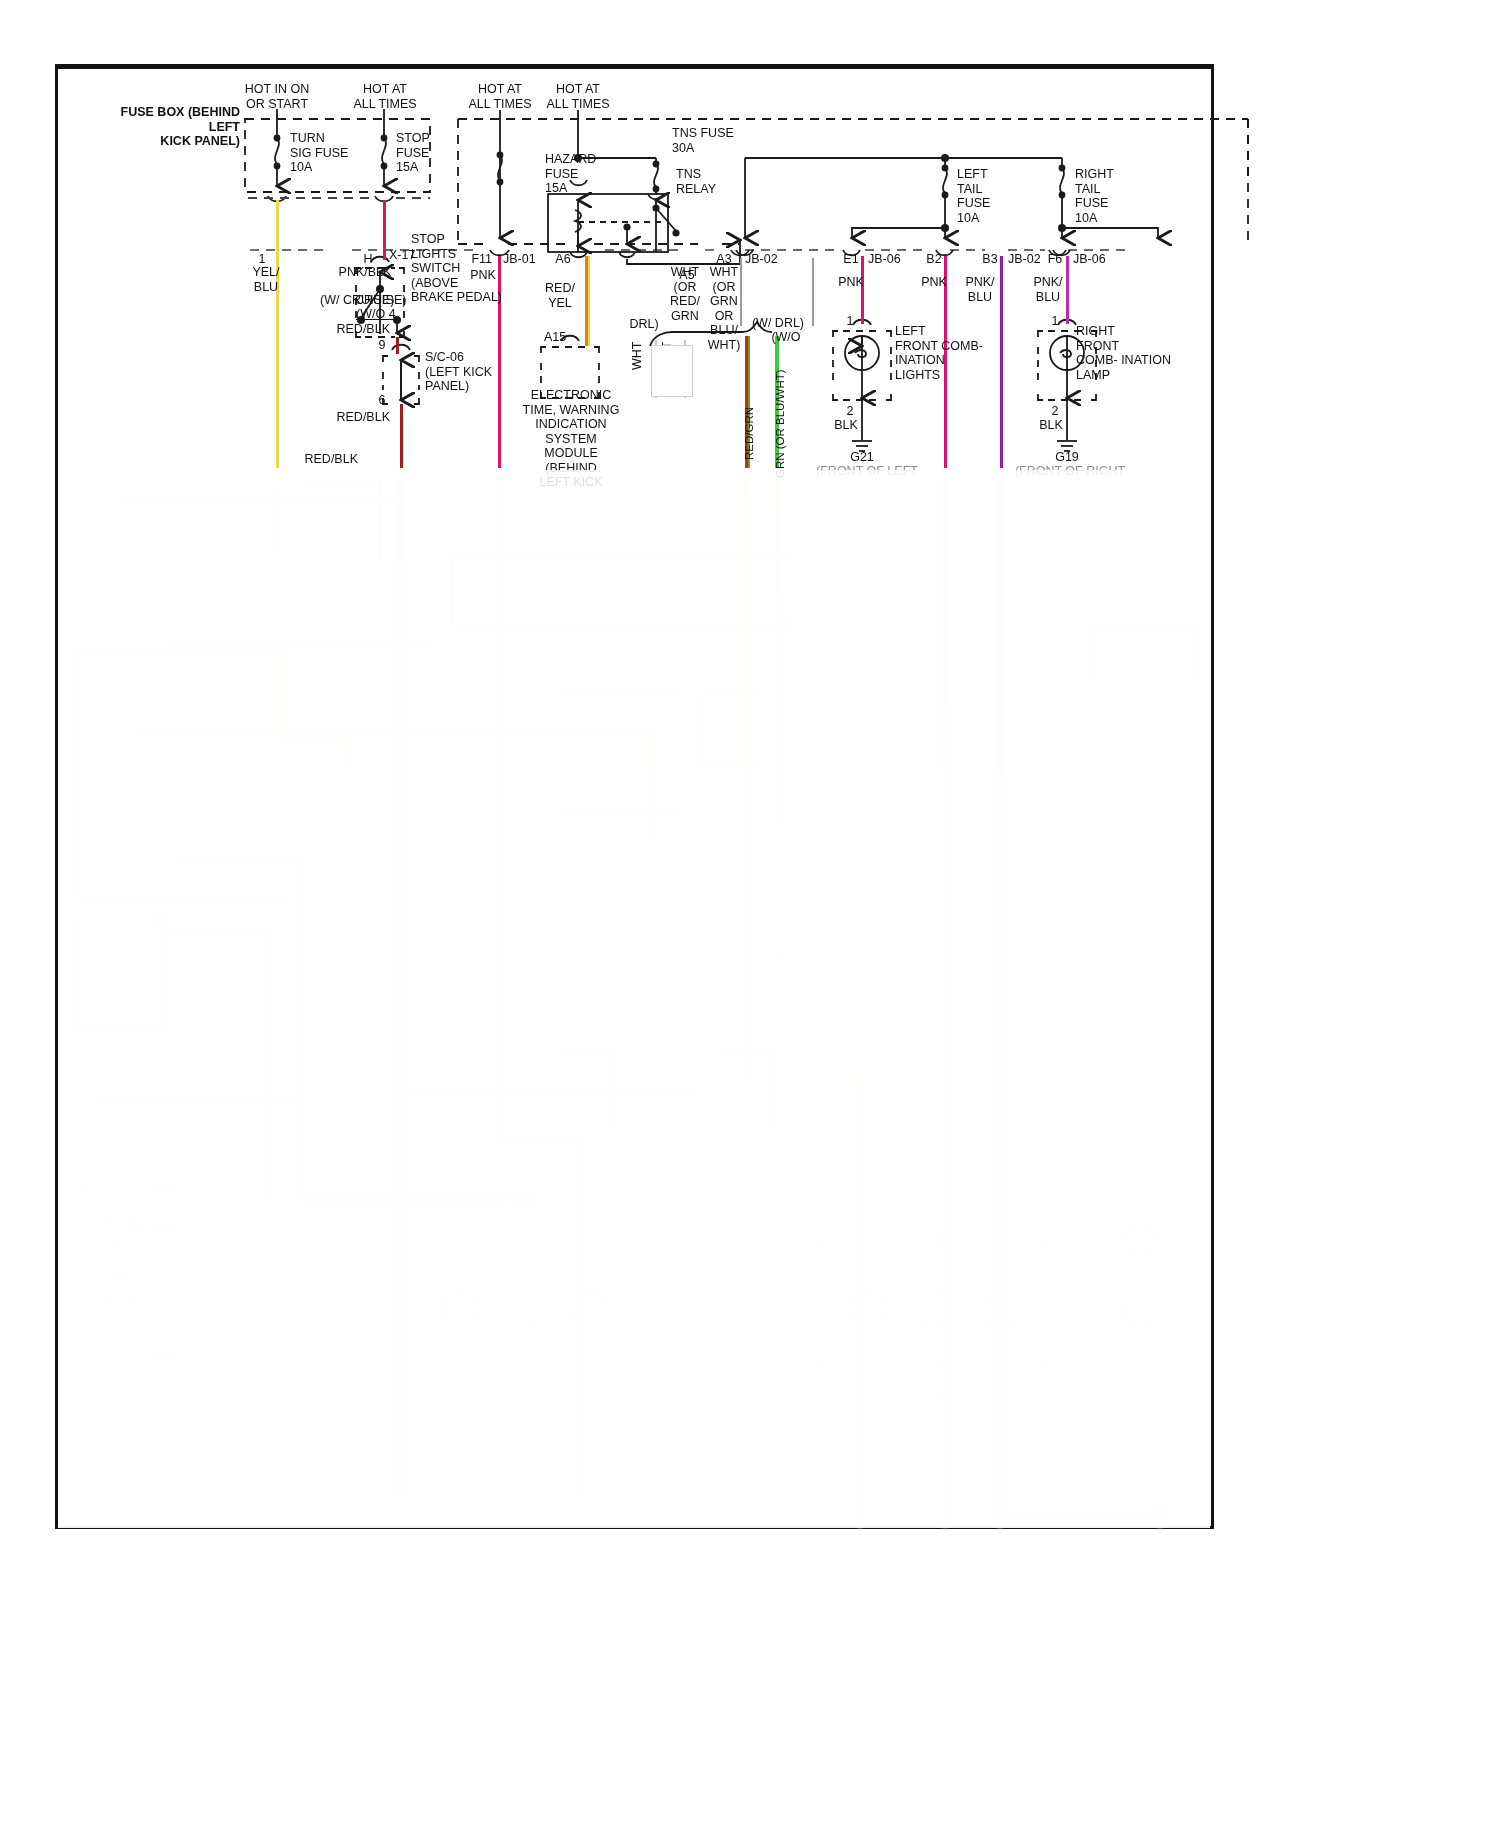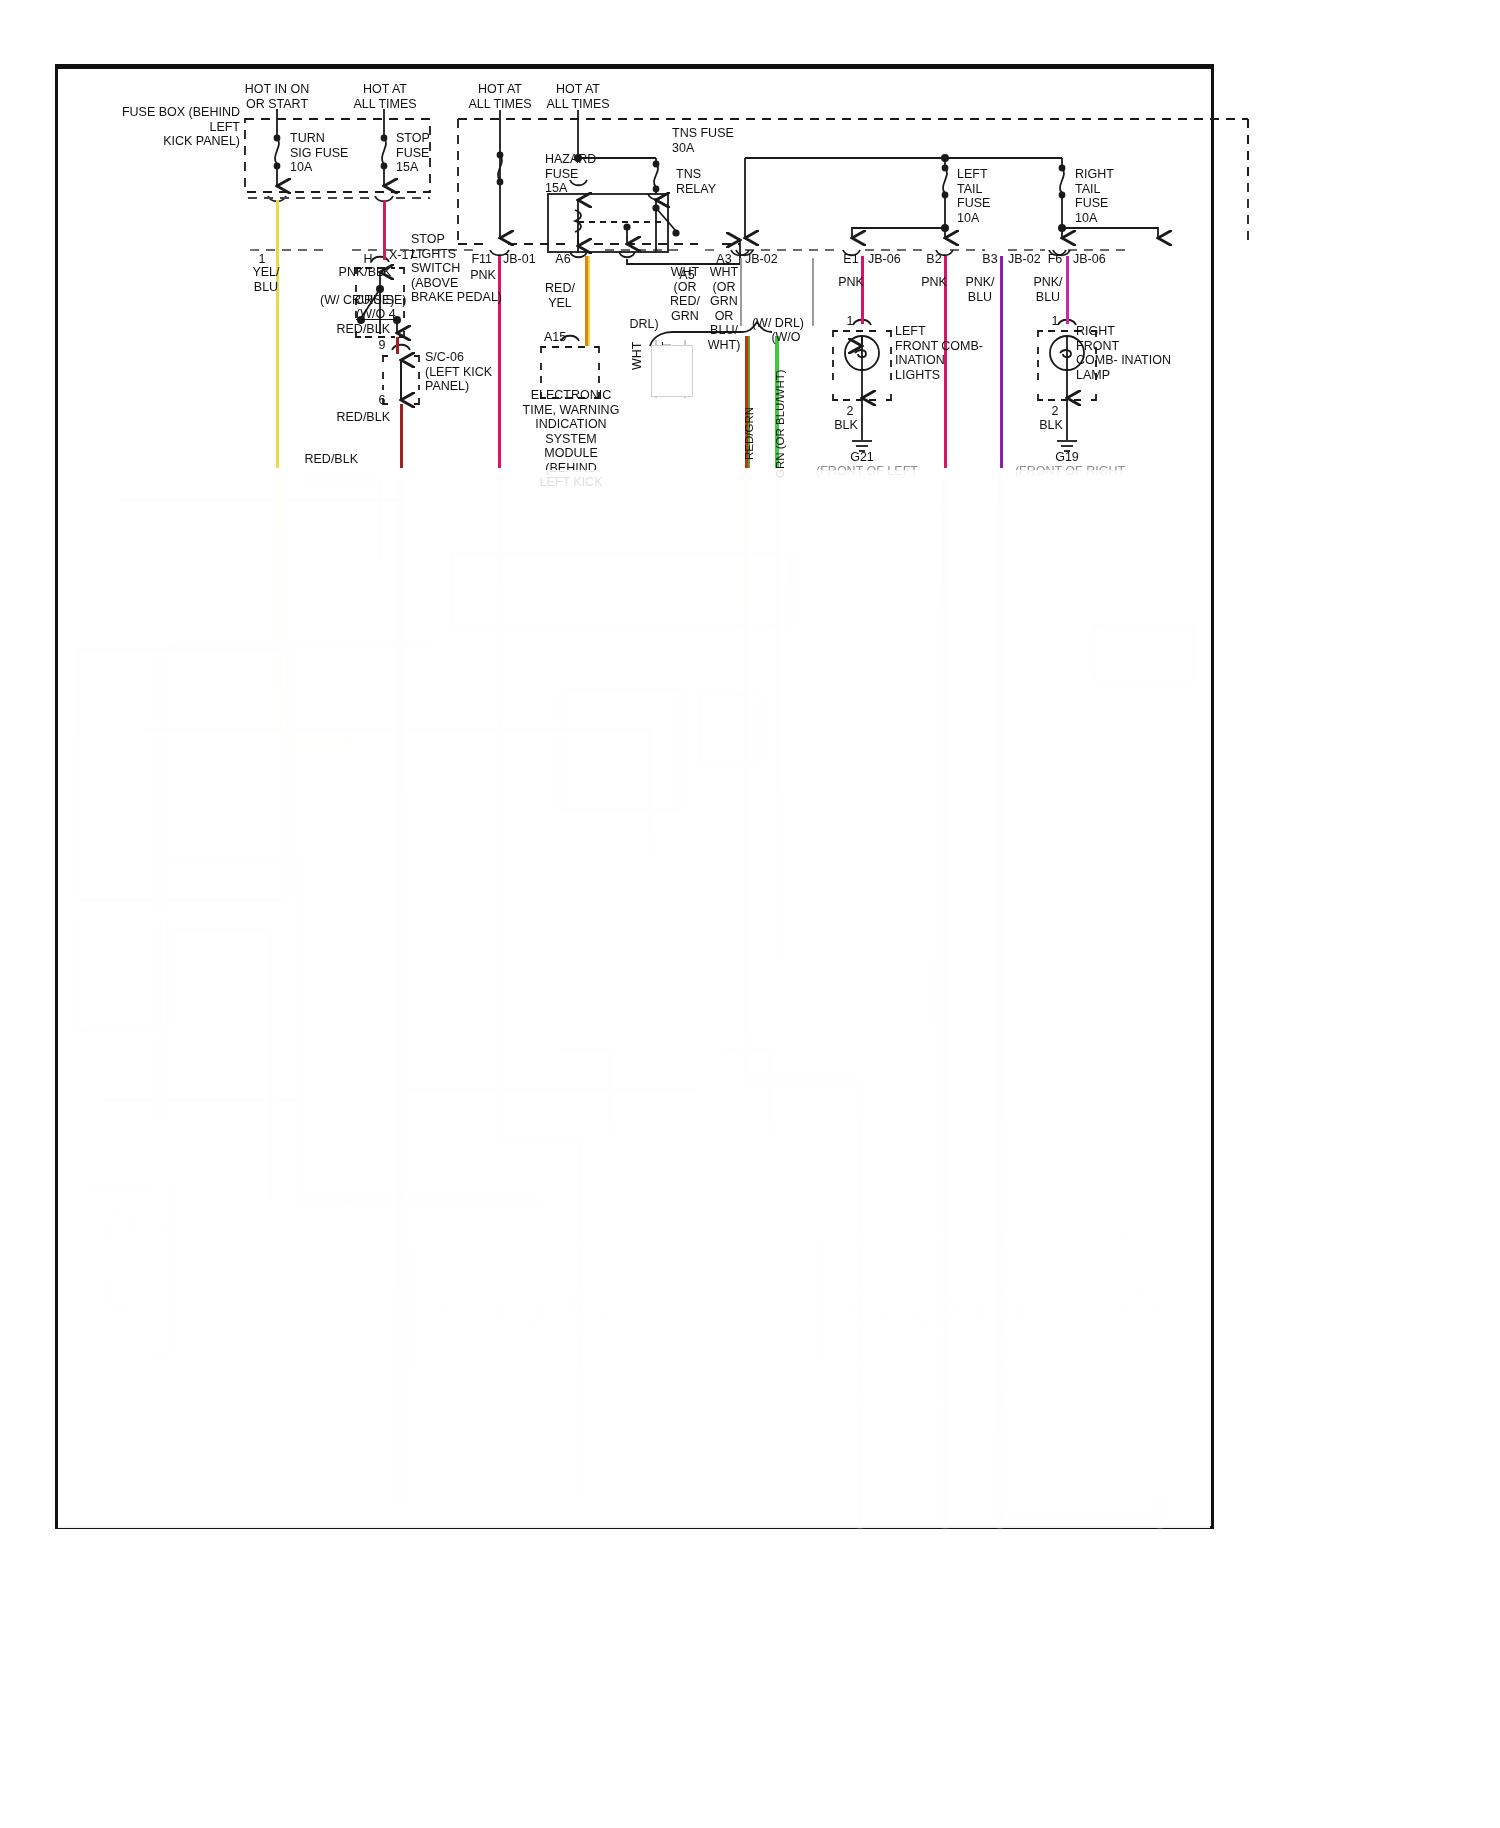--- a/index.html
+++ b/index.html
@@ -264,21 +264,21 @@
 
   <div class="wire" style="left:1000px;top:256px;width:3px;height:212px;background:#8d1fb0;"></div>
 
   <div class="wire" style="left:1066px;top:256px;width:3px;height:68px;background:#c62aa8;"></div>
 
   <div class="txt c" style="left:202px;top:82px;width:150px;">HOT IN ON<br>OR START</div>
   <div class="txt c" style="left:310px;top:82px;width:150px;">HOT AT<br>ALL TIMES</div>
   <div class="txt c" style="left:425px;top:82px;width:150px;">HOT AT<br>ALL TIMES</div>
   <div class="txt c" style="left:503px;top:82px;width:150px;">HOT AT<br>ALL TIMES</div>
 
-  <div class="txt r" style="left:60px;top:105px;width:180px;">FUSE BOX (BEHIND<br>LEFT<br>KICK PANEL)</div>
+  <div class="txt r" style="left:60px;top:105px;width:180px;font-weight:bold;">FUSE BOX (BEHIND<br>LEFT<br>KICK PANEL)</div>
 
 
   <div class="txt l" style="left:290px;top:131px;width:120px;">TURN<br>SIG FUSE<br>10A</div>
   <div class="txt l" style="left:396px;top:131px;width:110px;">STOP<br>FUSE<br>15A</div>
   <div class="txt l" style="left:511px;top:152px;width:110px;margin-left:34px;">HAZARD<br>FUSE<br>15A</div>
   <div class="txt l" style="left:672px;top:126px;width:120px;">TNS FUSE<br>30A</div>
   <div class="txt l" style="left:676px;top:167px;width:90px;">TNS<br>RELAY</div>
   <div class="txt l" style="left:957px;top:167px;width:90px;">LEFT<br>TAIL<br>FUSE<br>10A</div>
   <div class="txt l" style="left:1075px;top:167px;width:90px;">RIGHT<br>TAIL<br>FUSE<br>10A</div>
 

